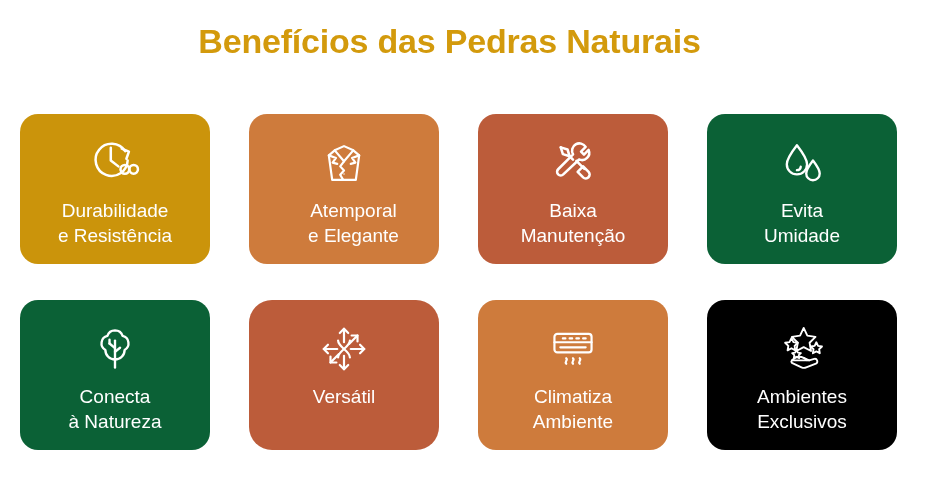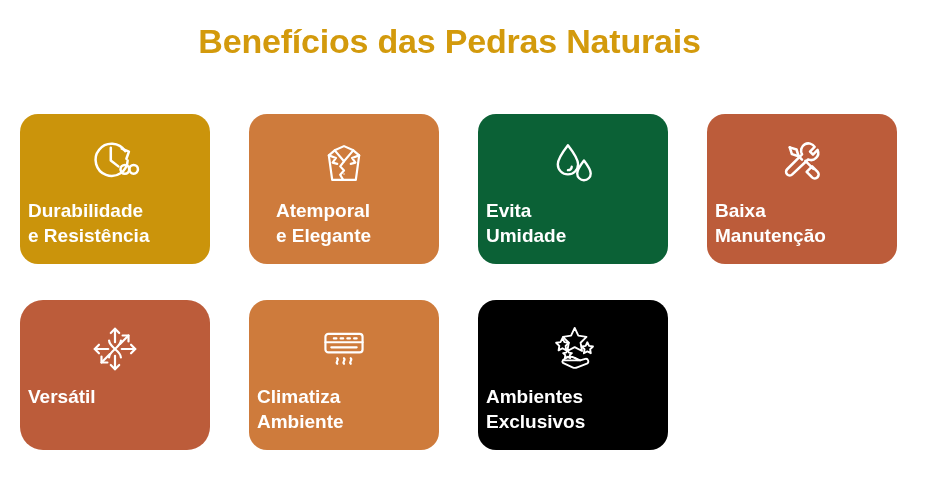--- a/index.html
+++ b/index.html
@@ -66,25 +66,25 @@
   .card-icon svg {
     display: block;
     width: 54px;
     height: 54px;
   }
 
   .card-label {
     margin-top: 8px;
     width: 100%;
     padding: 0 8px;
-    text-align: left;
+    text-align: center;
     color: #ffffff;
     font-size: 19px;
     line-height: 1.33;
-    font-weight: bold;
+    font-weight: normal;
     white-space: pre-line;
   }
 </style>
 </head>
 <body style="background: rgb(255, 255, 255);">
 
 <div class="page">
 
   <h1 class="page-title" style="color: rgb(211, 154, 12);">Benefícios das Pedras Naturais</h1>
 
@@ -112,48 +112,61 @@
           <path d="M32 30 L27.5 36 L32 41 L27.5 46 L31 52"></path>
           <path d="M14 23 L22.5 26 L18.5 31.5 L24 33"></path>
           <path d="M50 23 L41.5 26 L45.5 31.5 L40 33"></path>
           <circle cx="32" cy="45" r="0.9" fill="#ffffff" stroke="none"></circle>
         </svg>
       </span>
       <div class="card-label" style="color: rgb(255, 255, 255); padding-left: 27px;">Atemporal
 e Elegante</div>
     </div>
 
+    <div class="card" style="background: rgb(188, 92, 58);">
+      <span class="card-icon">
+        <svg viewBox="0 0 64 64" fill="none" stroke="#ffffff" stroke-width="3" stroke-linecap="round" stroke-linejoin="round">
+
+          <path d="M47 13 l-5.5 5.5 3.5 3.5 5.5-5.5 a8.6 8.6 0 0 1-11.3 11.3 L20.5 45.5 a4.3 4.3 0 0 1-6.1-6.1 L32.1 21.8 A8.6 8.6 0 0 1 47 13 z"></path>
+
+          <path d="M17.5 13.5 l8 2.5 2.5 8 4 4"></path>
+          <path d="M17.5 13.5 l2.5 8 8 2.5"></path>
+          <path d="M36 29.5 l9.5 9.5"></path>
+          <path d="M44 36 l6.5 6.5 a4.6 4.6 0 0 1-6.5 6.5 L37.5 42.5 z"></path>
+        </svg>
+      </span>
+      <div class="card-label" style="color: rgb(255, 255, 255);">Baixa
+Manutenção</div>
+    </div>
+
     <div class="card" style="background: rgb(11, 97, 54);">
       <span class="card-icon">
         <svg viewBox="0 0 64 64" fill="none" stroke="#ffffff" stroke-width="2.8" stroke-linecap="round" stroke-linejoin="round">
           <path d="M26 11 C26 11 14 26.5 14 33.5 C14 40.3 19.4 45.5 26 45.5 C32.6 45.5 38 40.3 38 33.5 C38 26.5 26 11 26 11 Z"></path>
           <path d="M30.5 36.5 a4.5 4.5 0 0 1-4.5 4"></path>
           <path d="M45 29 C45 29 37 39.5 37 44.3 C37 48.9 40.6 52.5 45 52.5 C49.4 52.5 53 48.9 53 44.3 C53 39.5 45 29 45 29 Z"></path>
         </svg>
       </span>
       <div class="card-label" style="color: rgb(255, 255, 255);">Evita
 Umidade</div>
     </div>
 
-    <div class="card" style="background: rgb(188, 92, 58);">
-      <span class="card-icon">
-        <svg viewBox="0 0 64 64" fill="none" stroke="#ffffff" stroke-width="3" stroke-linecap="round" stroke-linejoin="round">
-
-          <path d="M47 13 l-5.5 5.5 3.5 3.5 5.5-5.5 a8.6 8.6 0 0 1-11.3 11.3 L20.5 45.5 a4.3 4.3 0 0 1-6.1-6.1 L32.1 21.8 A8.6 8.6 0 0 1 47 13 z"></path>
-
-          <path d="M17.5 13.5 l8 2.5 2.5 8 4 4"></path>
-          <path d="M17.5 13.5 l2.5 8 8 2.5"></path>
-          <path d="M36 29.5 l9.5 9.5"></path>
-          <path d="M44 36 l6.5 6.5 a4.6 4.6 0 0 1-6.5 6.5 L37.5 42.5 z"></path>
-        </svg>
-      </span>
-      <div class="card-label" style="color: rgb(255, 255, 255);">Baixa
-Manutenção</div>
-    </div>
-
+    <div class="card" style="background: rgb(11, 97, 54);">
+      <span class="card-icon">
+        <svg viewBox="0 0 64 64" fill="none" stroke="#ffffff" stroke-width="2.8" stroke-linecap="round" stroke-linejoin="round">
+          <path d="M32 10 a9.5 9.5 0 0 1 9 6.5 a9 9 0 0 1 2.4 16.6 a10.5 10.5 0 0 1-22.8 0 A9 9 0 0 1 23 16.5 A9.5 9.5 0 0 1 32 10 z"></path>
+          <path d="M32 22 L32 54"></path>
+          <path d="M32 31 L25.5 25.5"></path>
+          <path d="M32 35.5 L38 30.5"></path>
+          <path d="M25.5 25.5 L25.5 21"></path>
+        </svg>
+      </span>
+      <div class="card-label" style="color: rgb(255, 255, 255);">Conecta
+à Natureza</div>
+    </div>
 
     <div class="card" style="background: rgb(188, 92, 58); border-radius: 23px;">
       <span class="card-icon">
         <svg viewBox="0 0 64 64" fill="none" stroke="#ffffff" stroke-width="2.6" stroke-linecap="round" stroke-linejoin="round">
 
           <path d="M32 8 L32 24"></path>
             <path d="M27 13 L32 8 L37 13"></path>
 
           <path d="M32 40 L32 56"></path>
             <path d="M27 51 L32 56 L37 51"></path>

